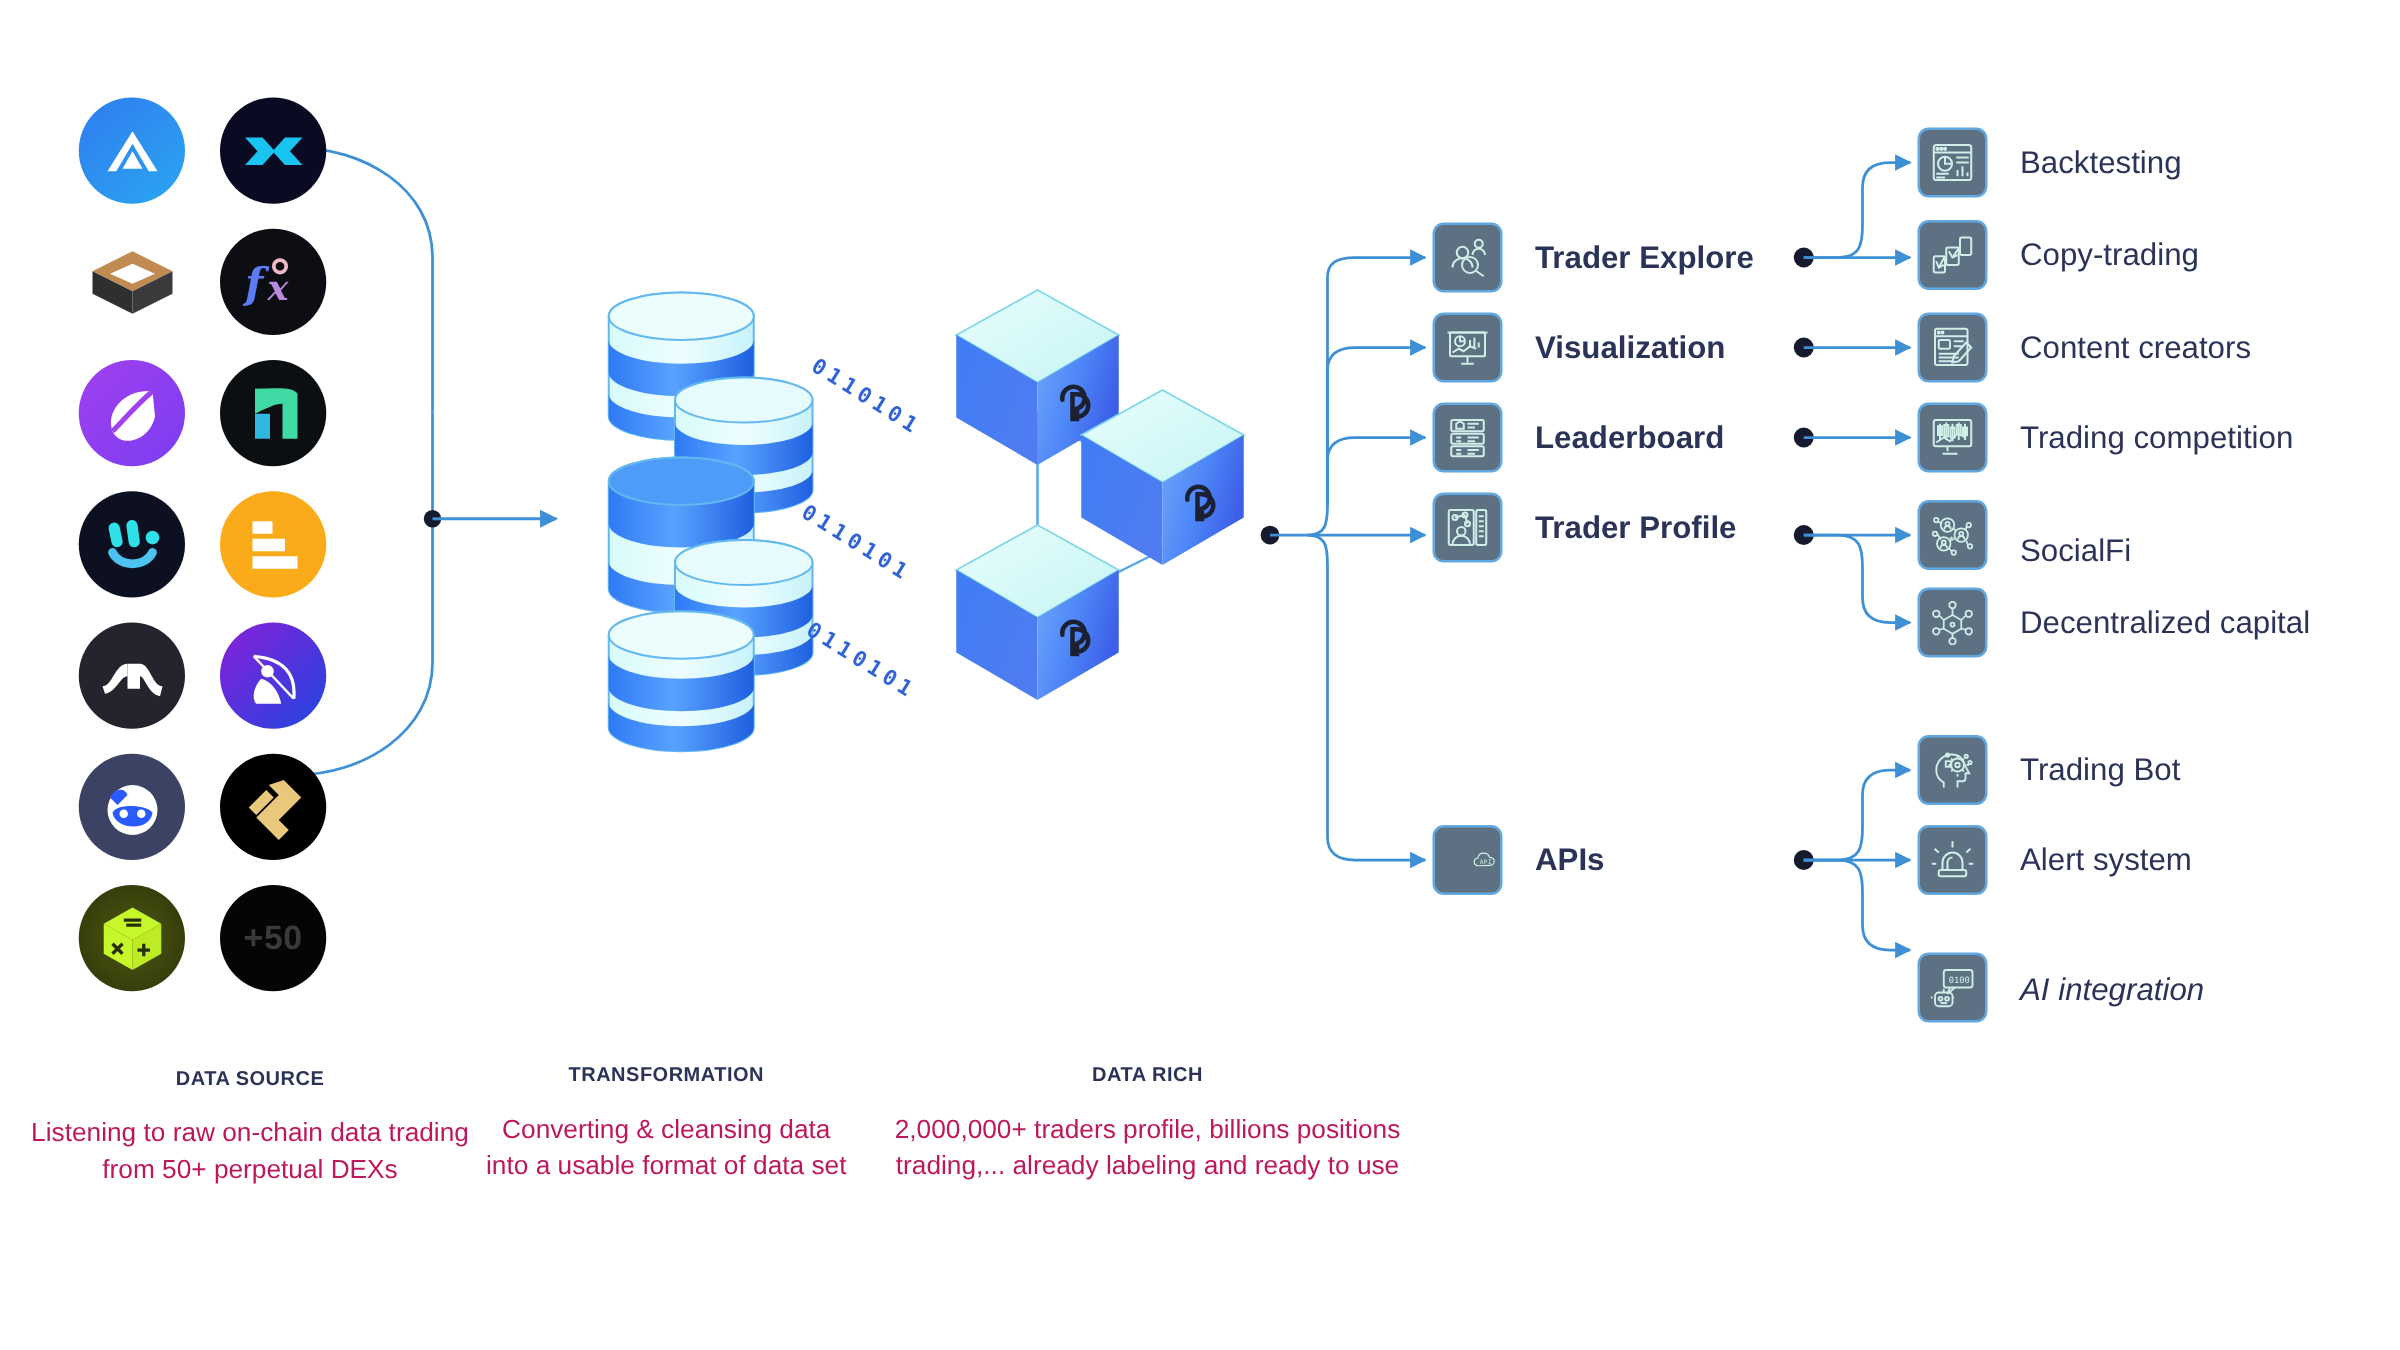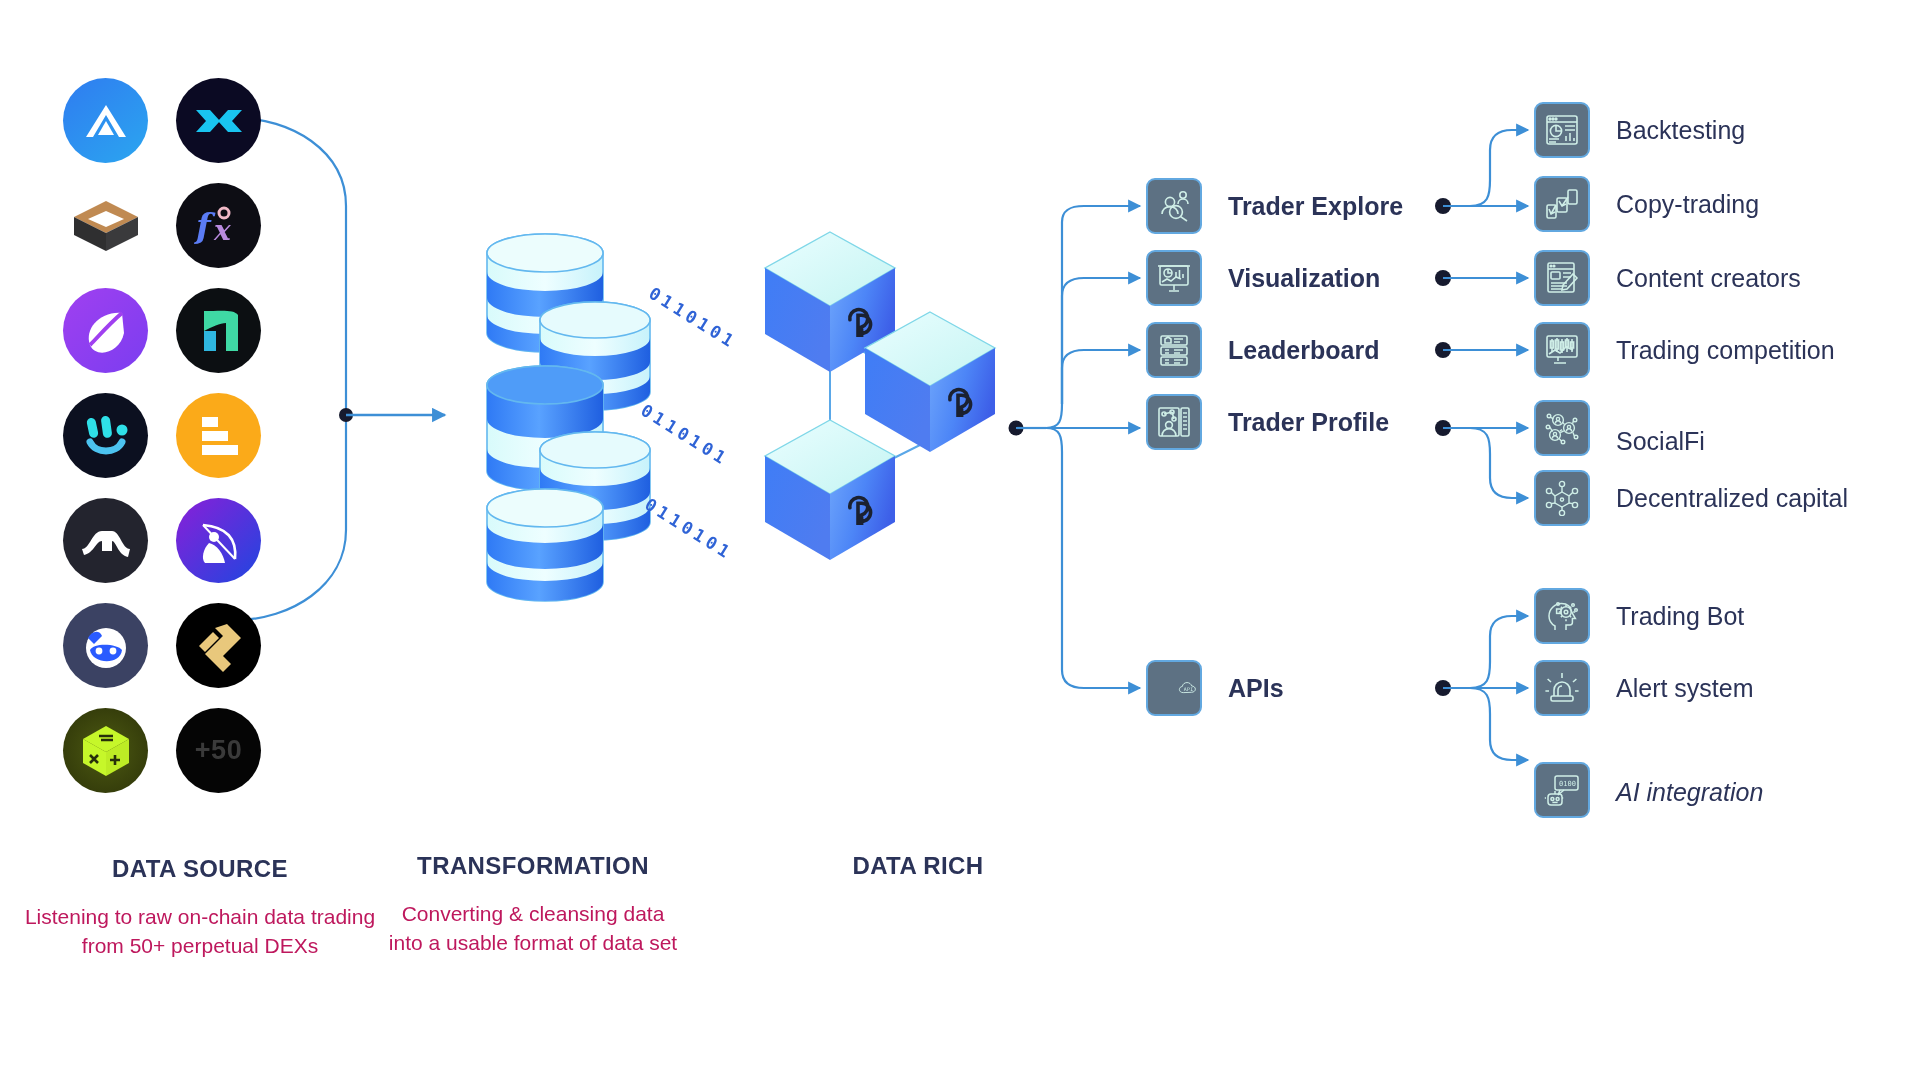--- a/index.html
+++ b/index.html
@@ -20,21 +20,21 @@
     width: 85px; height: 85px; border-radius: 50%;
     display: flex; align-items: center; justify-content: center;
     position: relative; overflow: hidden; flex: 0 0 85px;
   }
   .logo svg, .logo .txt { position: relative; z-index: 2; }
   .logo .txt { color: #3a3a3a; font-size: 27px; font-weight: 700; letter-spacing: .5px; }
 
   
   .caption { position: absolute; text-align: center; }
   .caption h3 {
-    font-size: 24px; font-weight: 700; color: #2b3358;
+    font-size: 16px; font-weight: 700; color: #2b3358;
     letter-spacing: .4px; margin-bottom: 20px;
     font-family: "Liberation Sans", sans-serif;
   }
   .caption p { font-size: 21px; line-height: 1.38; color: #be185d; font-weight: 400; }
 
   
   .tile {
     position: absolute; width: 56px; height: 56px; border-radius: 9px;
     background: #5d7183; border: 2px solid #62a8e0;
     display: flex; align-items: center; justify-content: center;
@@ -541,16 +541,17 @@
     <p>Listening to raw on-chain data trading from 50+ perpetual DEXs</p>
   </div>
 
   <div class="caption" style="left:388px; top:852px; width:290px;">
     <h3>TRANSFORMATION</h3>
     <p>Converting &amp; cleansing data into a usable format of data set</p>
   </div>
 
   <div class="caption" style="left:708px; top:852px; width:420px;">
     <h3>DATA RICH</h3>
+    <p>2,000,000+ traders profile, billions positions trading,... already labeling and ready to use</p>
   </div>
 
 
 </div>
 
 </body></html>

